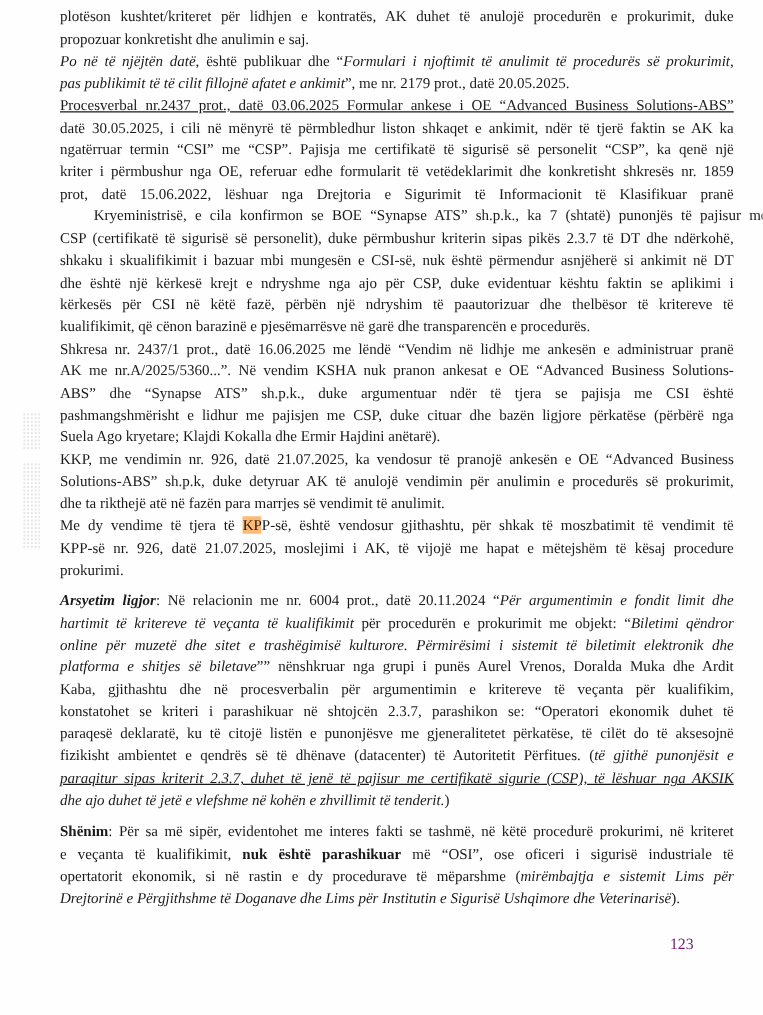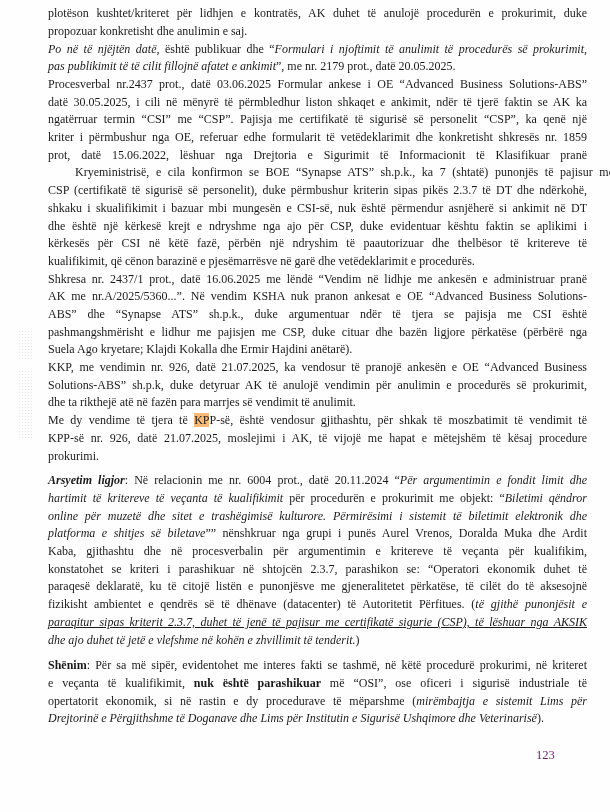--- a/index.html
+++ b/index.html
@@ -20,31 +20,31 @@
 <body>
 
 <div class="page">
   <div class="scan-mark" style="top:330px;height:30px;"></div>
   <div class="scan-mark" style="top:370px;height:70px;"></div>
   <div id="lines">
       <div class="line" style="top: 5px;"><span>plotëson kushtet/kriteret për lidhjen e kontratës, AK duhet të anulojë procedurën e prokurimit, duke</span></div>
       <div class="line last" style="top: 23px;"><span>propozuar konkretisht dhe anulimin e saj.</span></div>
       <div class="line" style="top: 41px;"><span class="i">Po në të njëjtën datë</span><span>, është publikuar dhe “</span><span class="i">Formulari i njoftimit të anulimit të procedurës së prokurimit,</span></div>
       <div class="line last" style="top: 58px;"><span class="i">pas publikimit të të cilit fillojnë afatet e ankimit</span><span>”, me nr. 2179 prot., datë 20.05.2025.</span></div>
-      <div class="line" style="top: 76px;"><span>Procesverbal nr.2437 prot., datë 03.06.2025 Formular ankese i OE “Advanced Business Solutions-ABS”</span></div>
+      <div class="line" style="top: 76px; text-decoration: underline;"><span>Procesverbal nr.2437 prot., datë 03.06.2025 Formular ankese i OE “Advanced Business Solutions-ABS”</span></div>
       <div class="line" style="top: 94px;"><span>datë 30.05.2025, i cili në mënyrë të përmbledhur liston shkaqet e ankimit, ndër të tjerë faktin se AK ka</span></div>
       <div class="line" style="top: 111px;"><span>ngatërruar termin “CSI” me “CSP”. Pajisja me certifikatë të sigurisë së personelit “CSP”, ka qenë një</span></div>
       <div class="line" style="top: 129px;"><span>kriter i përmbushur nga OE, referuar edhe formularit të vetëdeklarimit dhe konkretisht shkresës nr. 1859</span></div>
       <div class="line" style="top: 147px;"><span>prot, datë 15.06.2022, lëshuar nga Drejtoria e Sigurimit të Informacionit të Klasifikuar pranë</span></div>
       <div class="line" style="top: 164px; margin-left: 27px;"><span>Kryeministrisë, e cila konfirmon se BOE “Synapse ATS” sh.p.k., ka 7 (shtatë) punonjës të pajisur me</span></div>
       <div class="line" style="top: 182px;"><span>CSP (certifikatë të sigurisë së personelit), duke përmbushur kriterin sipas pikës 2.3.7 të DT dhe ndërkohë,</span></div>
       <div class="line" style="top: 200px;"><span>shkaku i skualifikimit i bazuar mbi mungesën e CSI-së, nuk është përmendur asnjëherë si ankimit në DT</span></div>
       <div class="line" style="top: 218px;"><span>dhe është një kërkesë krejt e ndryshme nga ajo për CSP, duke evidentuar kështu faktin se aplikimi i</span></div>
       <div class="line" style="top: 235px;"><span>kërkesës për CSI në këtë fazë, përbën një ndryshim të paautorizuar dhe thelbësor të kritereve të</span></div>
-      <div class="line last" style="top: 253px;"><span>kualifikimit, që cënon barazinë e pjesëmarrësve në garë dhe vetëdeklarimit e procedurës.</span></div>
+      <div class="line last" style="top: 253px;"><span>kualifikimit, që cënon barazinë e pjesëmarrësve në garë dhe transparencën e procedurës.</span></div>
       <div class="line" style="top: 271px;"><span>Shkresa nr. 2437/1 prot., datë 16.06.2025 me lëndë “Vendim në lidhje me ankesën e administruar pranë</span></div>
       <div class="line" style="top: 288px;"><span>AK me nr.A/2025/5360...”. Në vendim KSHA nuk pranon ankesat e OE “Advanced Business Solutions-</span></div>
       <div class="line" style="top: 306px;"><span>ABS” dhe “Synapse ATS” sh.p.k., duke argumentuar ndër të tjera se pajisja me CSI është</span></div>
       <div class="line" style="top: 324px;"><span>pashmangshmërisht e lidhur me pajisjen me CSP, duke cituar dhe bazën ligjore përkatëse (përbërë nga</span></div>
       <div class="line last" style="top: 341px;"><span>Suela Ago kryetare; Klajdi Kokalla dhe Ermir Hajdini anëtarë).</span></div>
       <div class="line" style="top: 359px;"><span>KKP, me vendimin nr. 926, datë 21.07.2025, ka vendosur të pranojë ankesën e OE “Advanced Business</span></div>
       <div class="line" style="top: 377px;"><span>Solutions-ABS” sh.p.k, duke detyruar AK të anulojë vendimin për anulimin e procedurës së prokurimit,</span></div>
       <div class="line last" style="top: 394px;"><span>dhe ta rikthejë atë në fazën para marrjes së vendimit të anulimit.</span></div>
       <div class="line" style="top: 412px;"><span>Me dy vendime të tjera të </span><span class="hl">KP</span><span>P-së, është vendosur gjithashtu, për shkak të moszbatimit të vendimit të</span></div>
       <div class="line" style="top: 430px;"><span>KPP-së nr. 926, datë 21.07.2025, moslejimi i AK, të vijojë me hapat e mëtejshëm të kësaj procedure</span></div>

